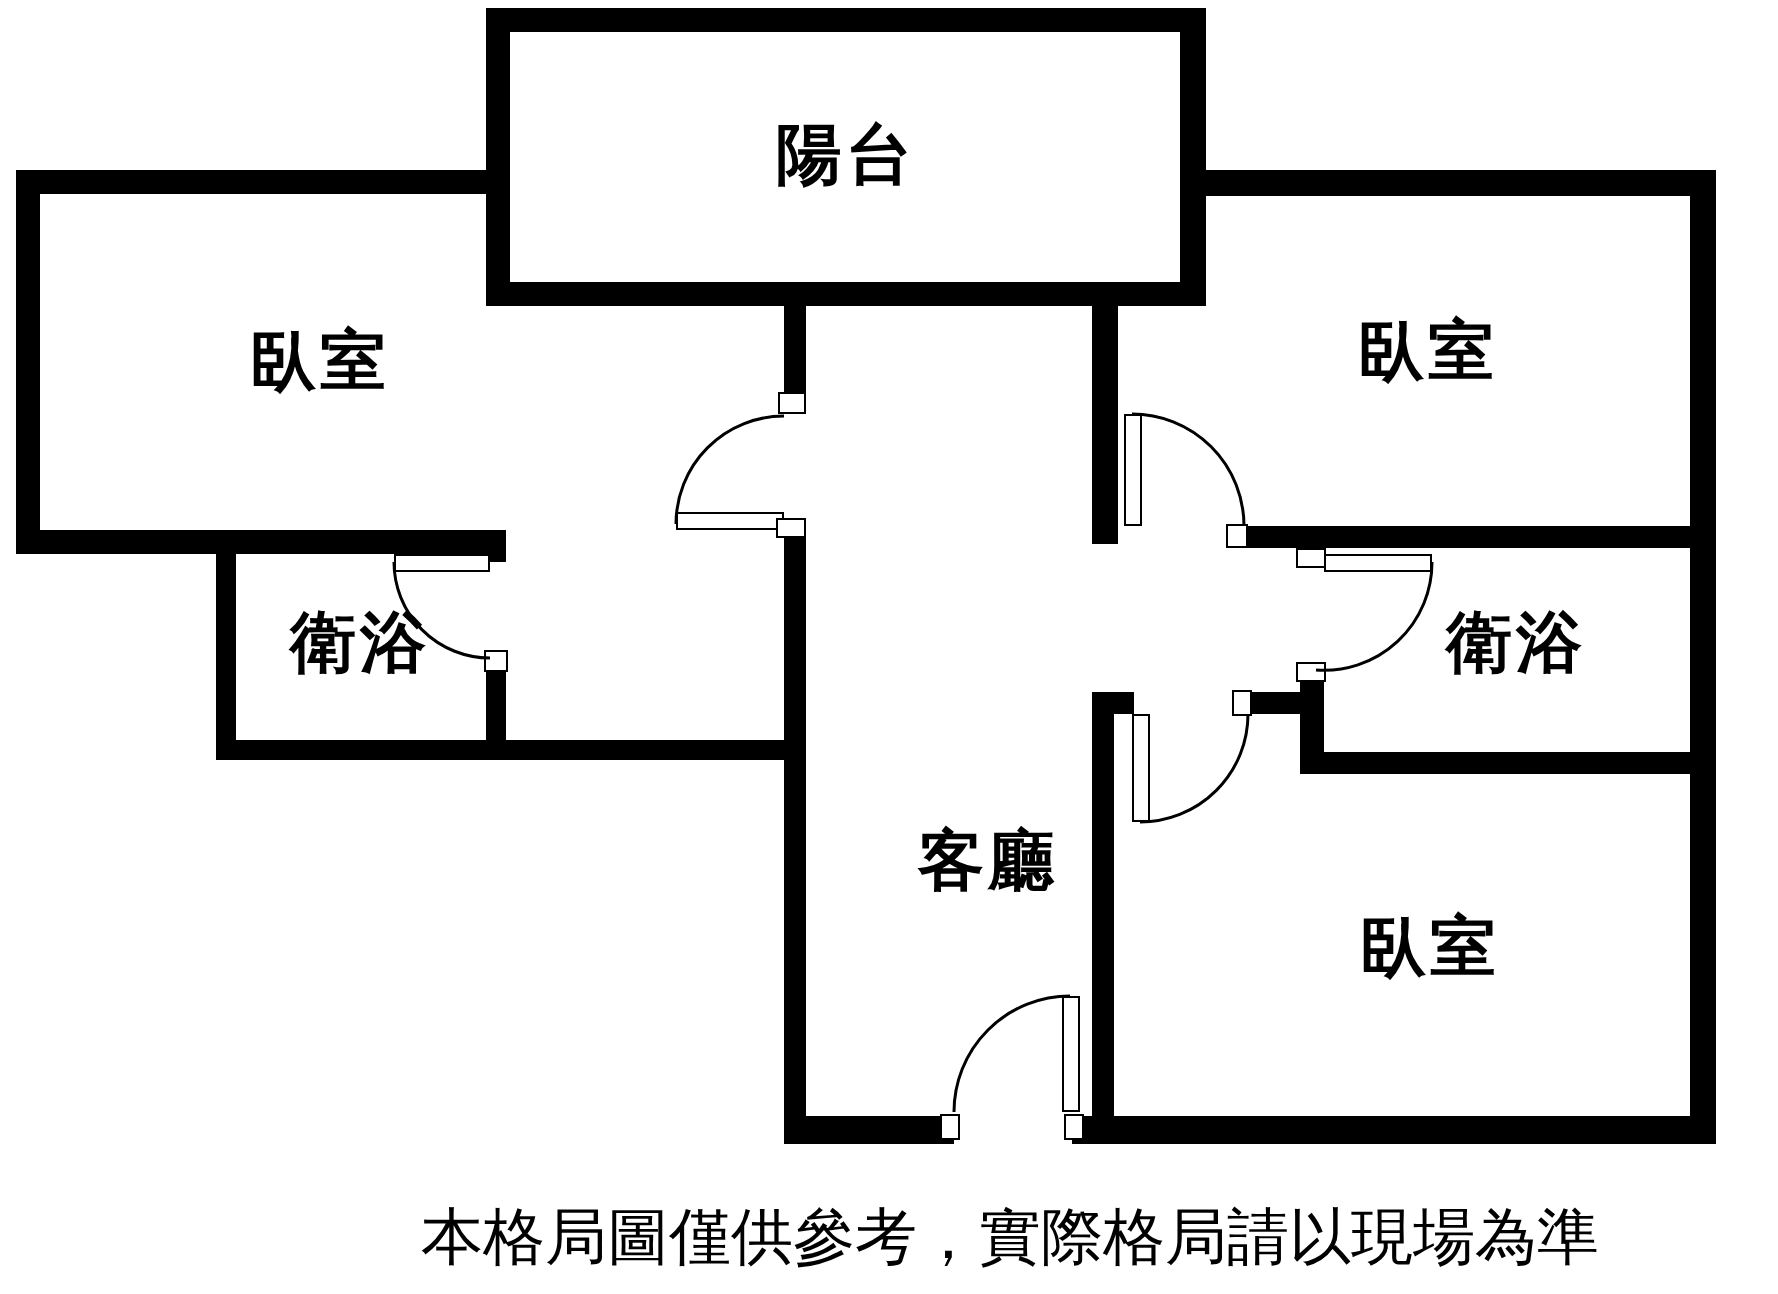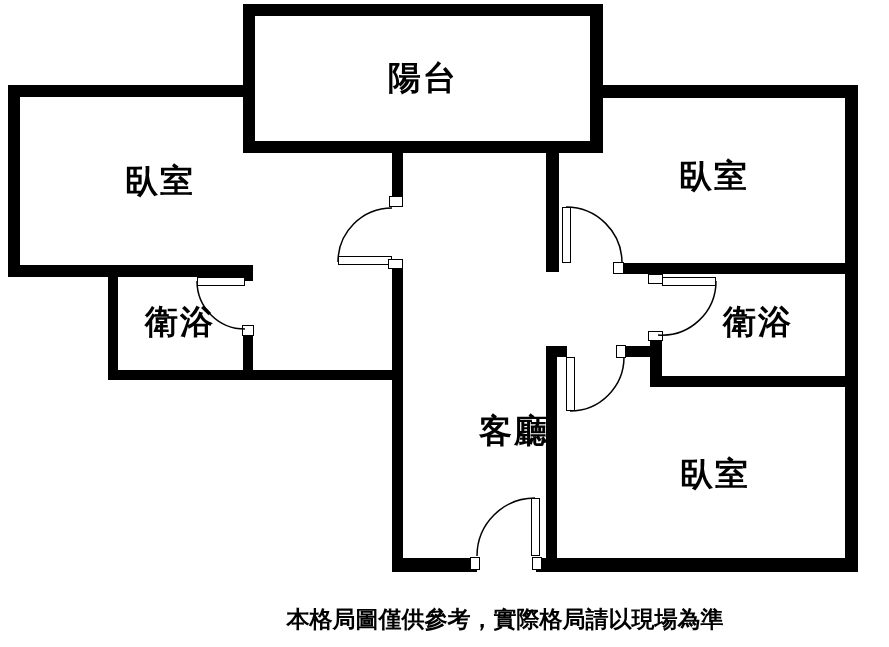--- a/index.html
+++ b/index.html
@@ -49,22 +49,22 @@
     font-weight: 700;
     color: #000000;
     white-space: nowrap;
     letter-spacing: 2px;
   }
   .disclaimer {
     position: absolute;
     left: 505px;
     top: 619px;
     transform: translate(-50%, -50%);
-    font-size: 23px;
-    font-weight: 700;
+    font-size: 31px;
+    font-weight: 400;
     color: #000000;
     white-space: nowrap;
   }
 </style>
 </head>
 <body>
 
 <div id="plan">
 
   <div class="wall" style="left:243px; top:4px;   width:360px; height:12px;"></div>
@@ -124,18 +124,18 @@
     <path d="M 570 411 A 54 54 0 0 0 624 357"></path>
     <path d="M 535 498 A 58 58 0 0 0 477 556"></path>
     <path d="M 197 281 A 48 48 0 0 0 245 329"></path>
   </svg>
 
   <div class="room-label" style="left:423px; top:78px;">陽台</div>
   <div class="room-label" style="left:160px; top:181px;">臥室</div>
   <div class="room-label" style="left:714px; top:176px;">臥室</div>
   <div class="room-label" style="left:180px; top:322px;">衛浴</div>
   <div class="room-label" style="left:758px; top:322px;">衛浴</div>
-  <div class="room-label" style="left:494px; top:431px;margin-left:20px;">客廳</div>
+  <div class="room-label" style="left:494px; top:431px;">客廳</div>
   <div class="room-label" style="left:715px; top:474px;">臥室</div>
 
   <div class="disclaimer">本格局圖僅供參考，實際格局請以現場為準</div>
 
 </div>
 
 </body></html>

